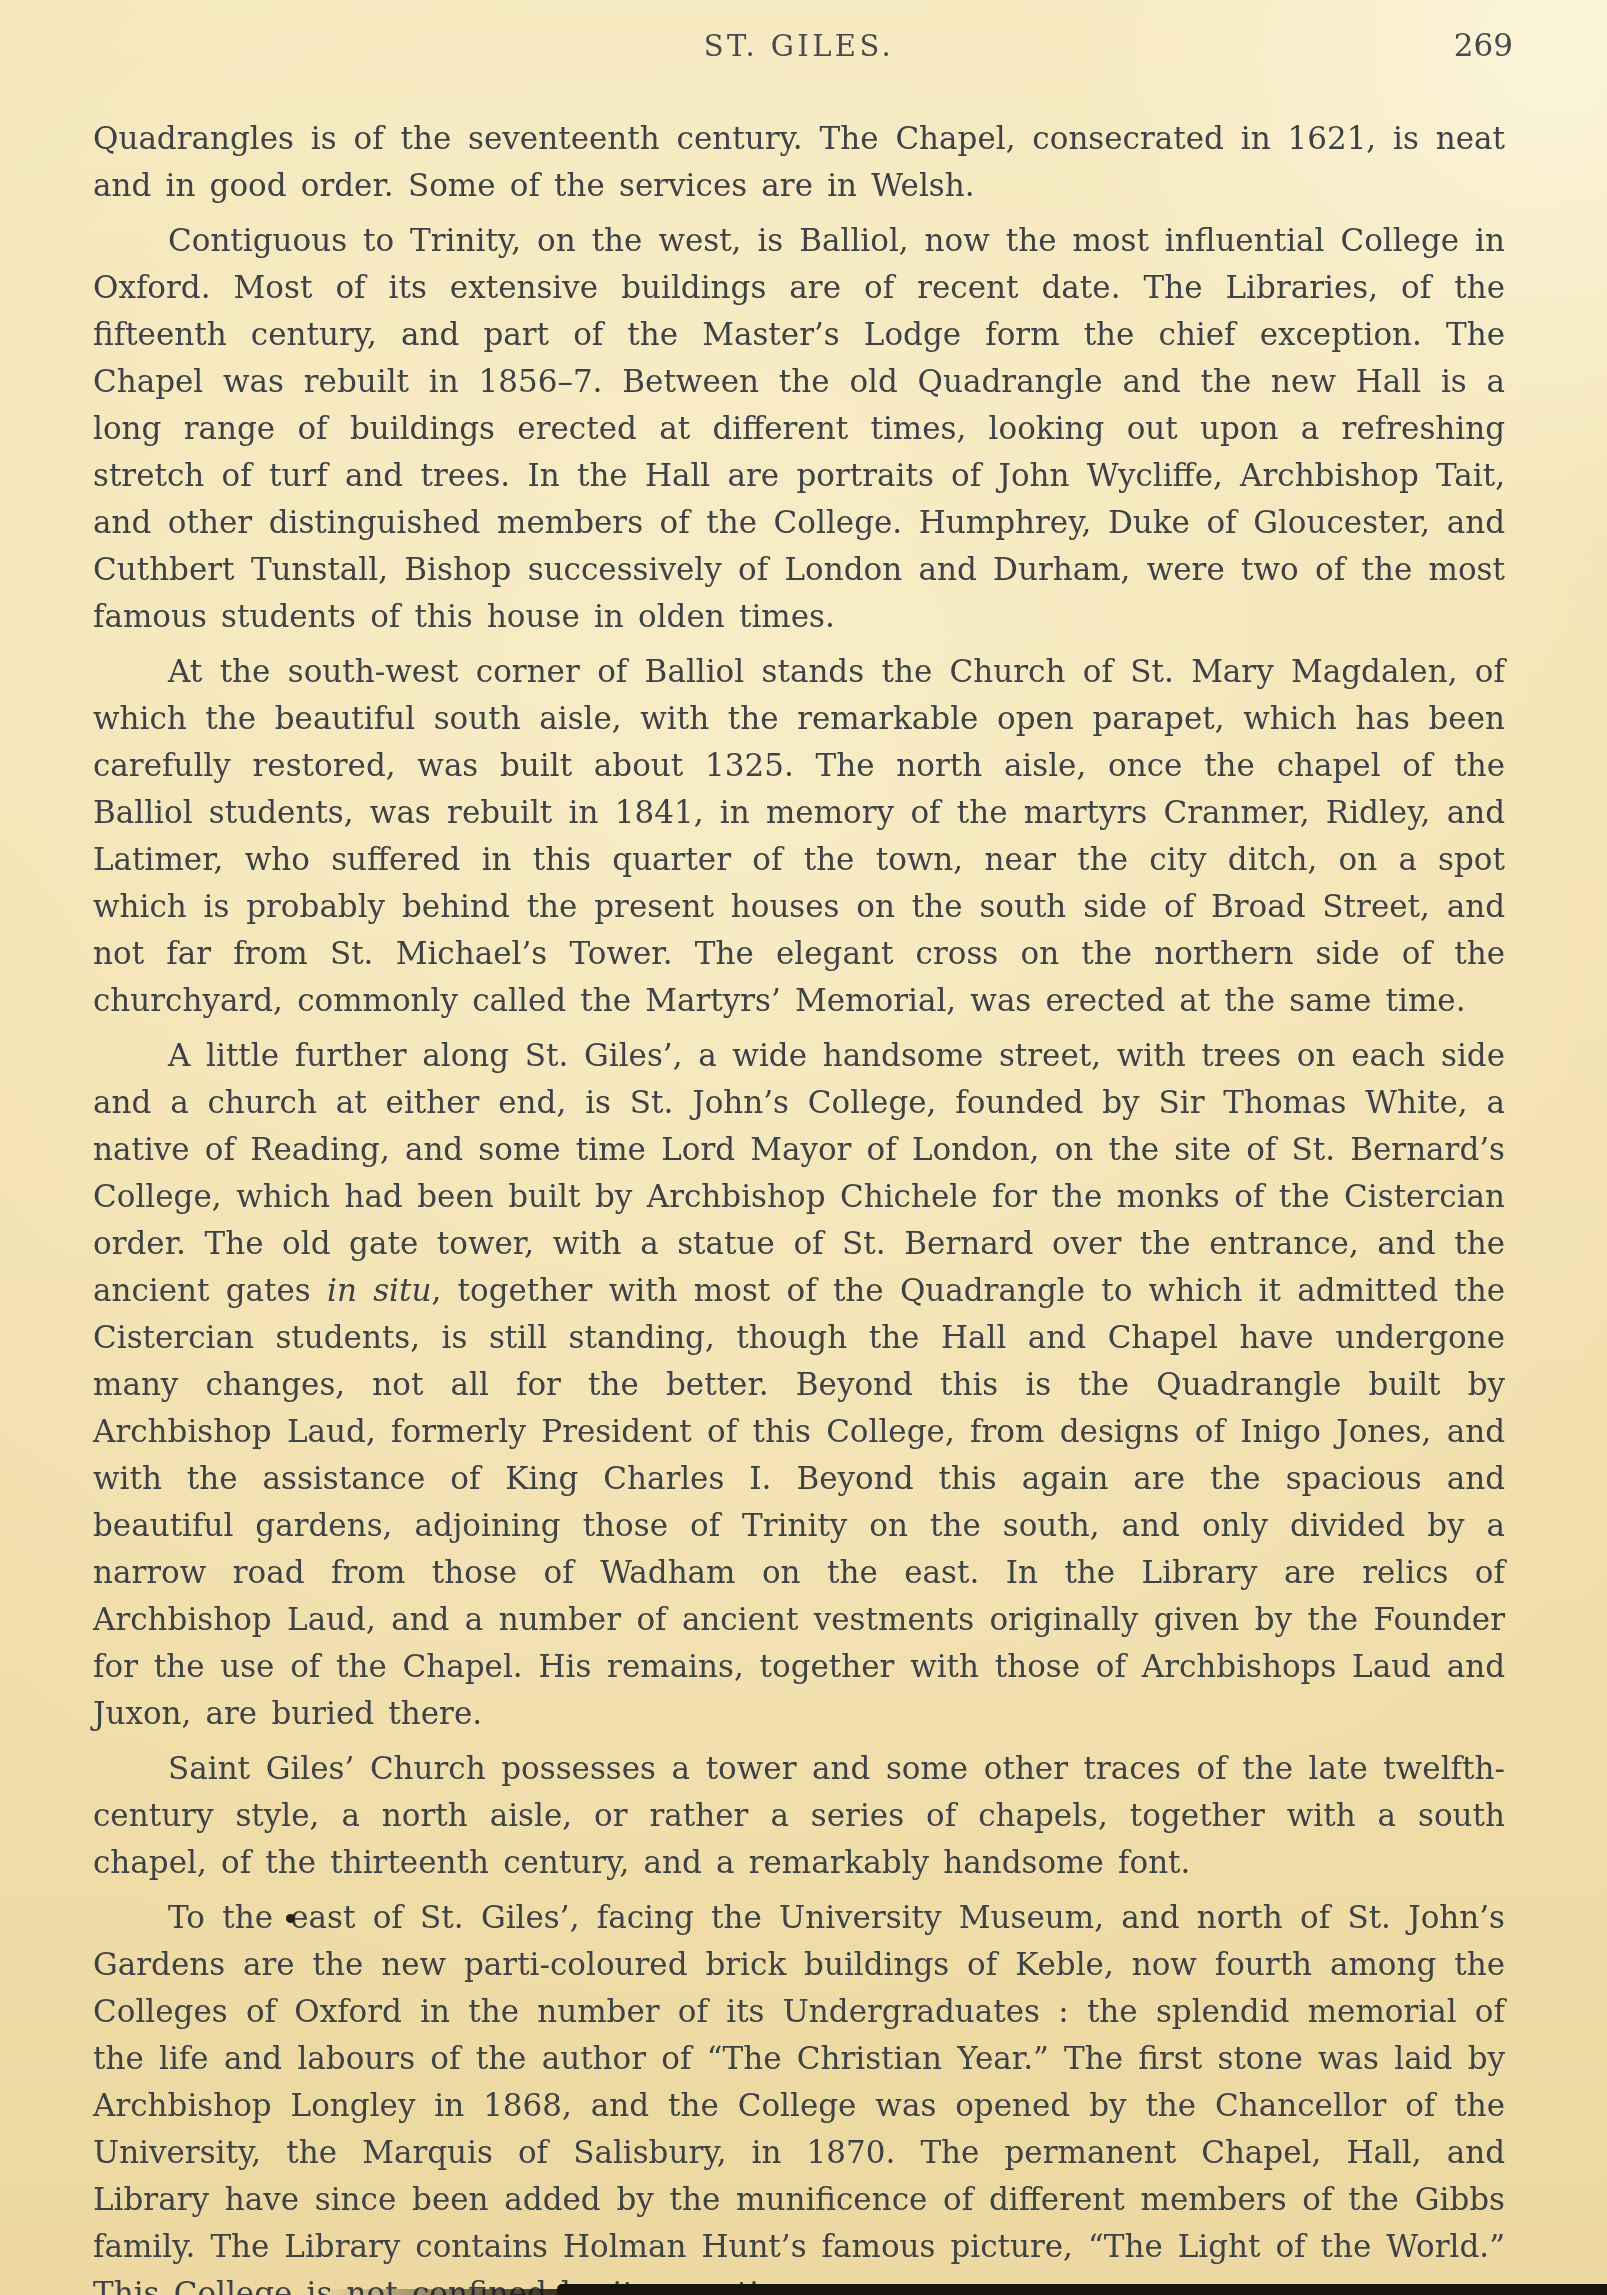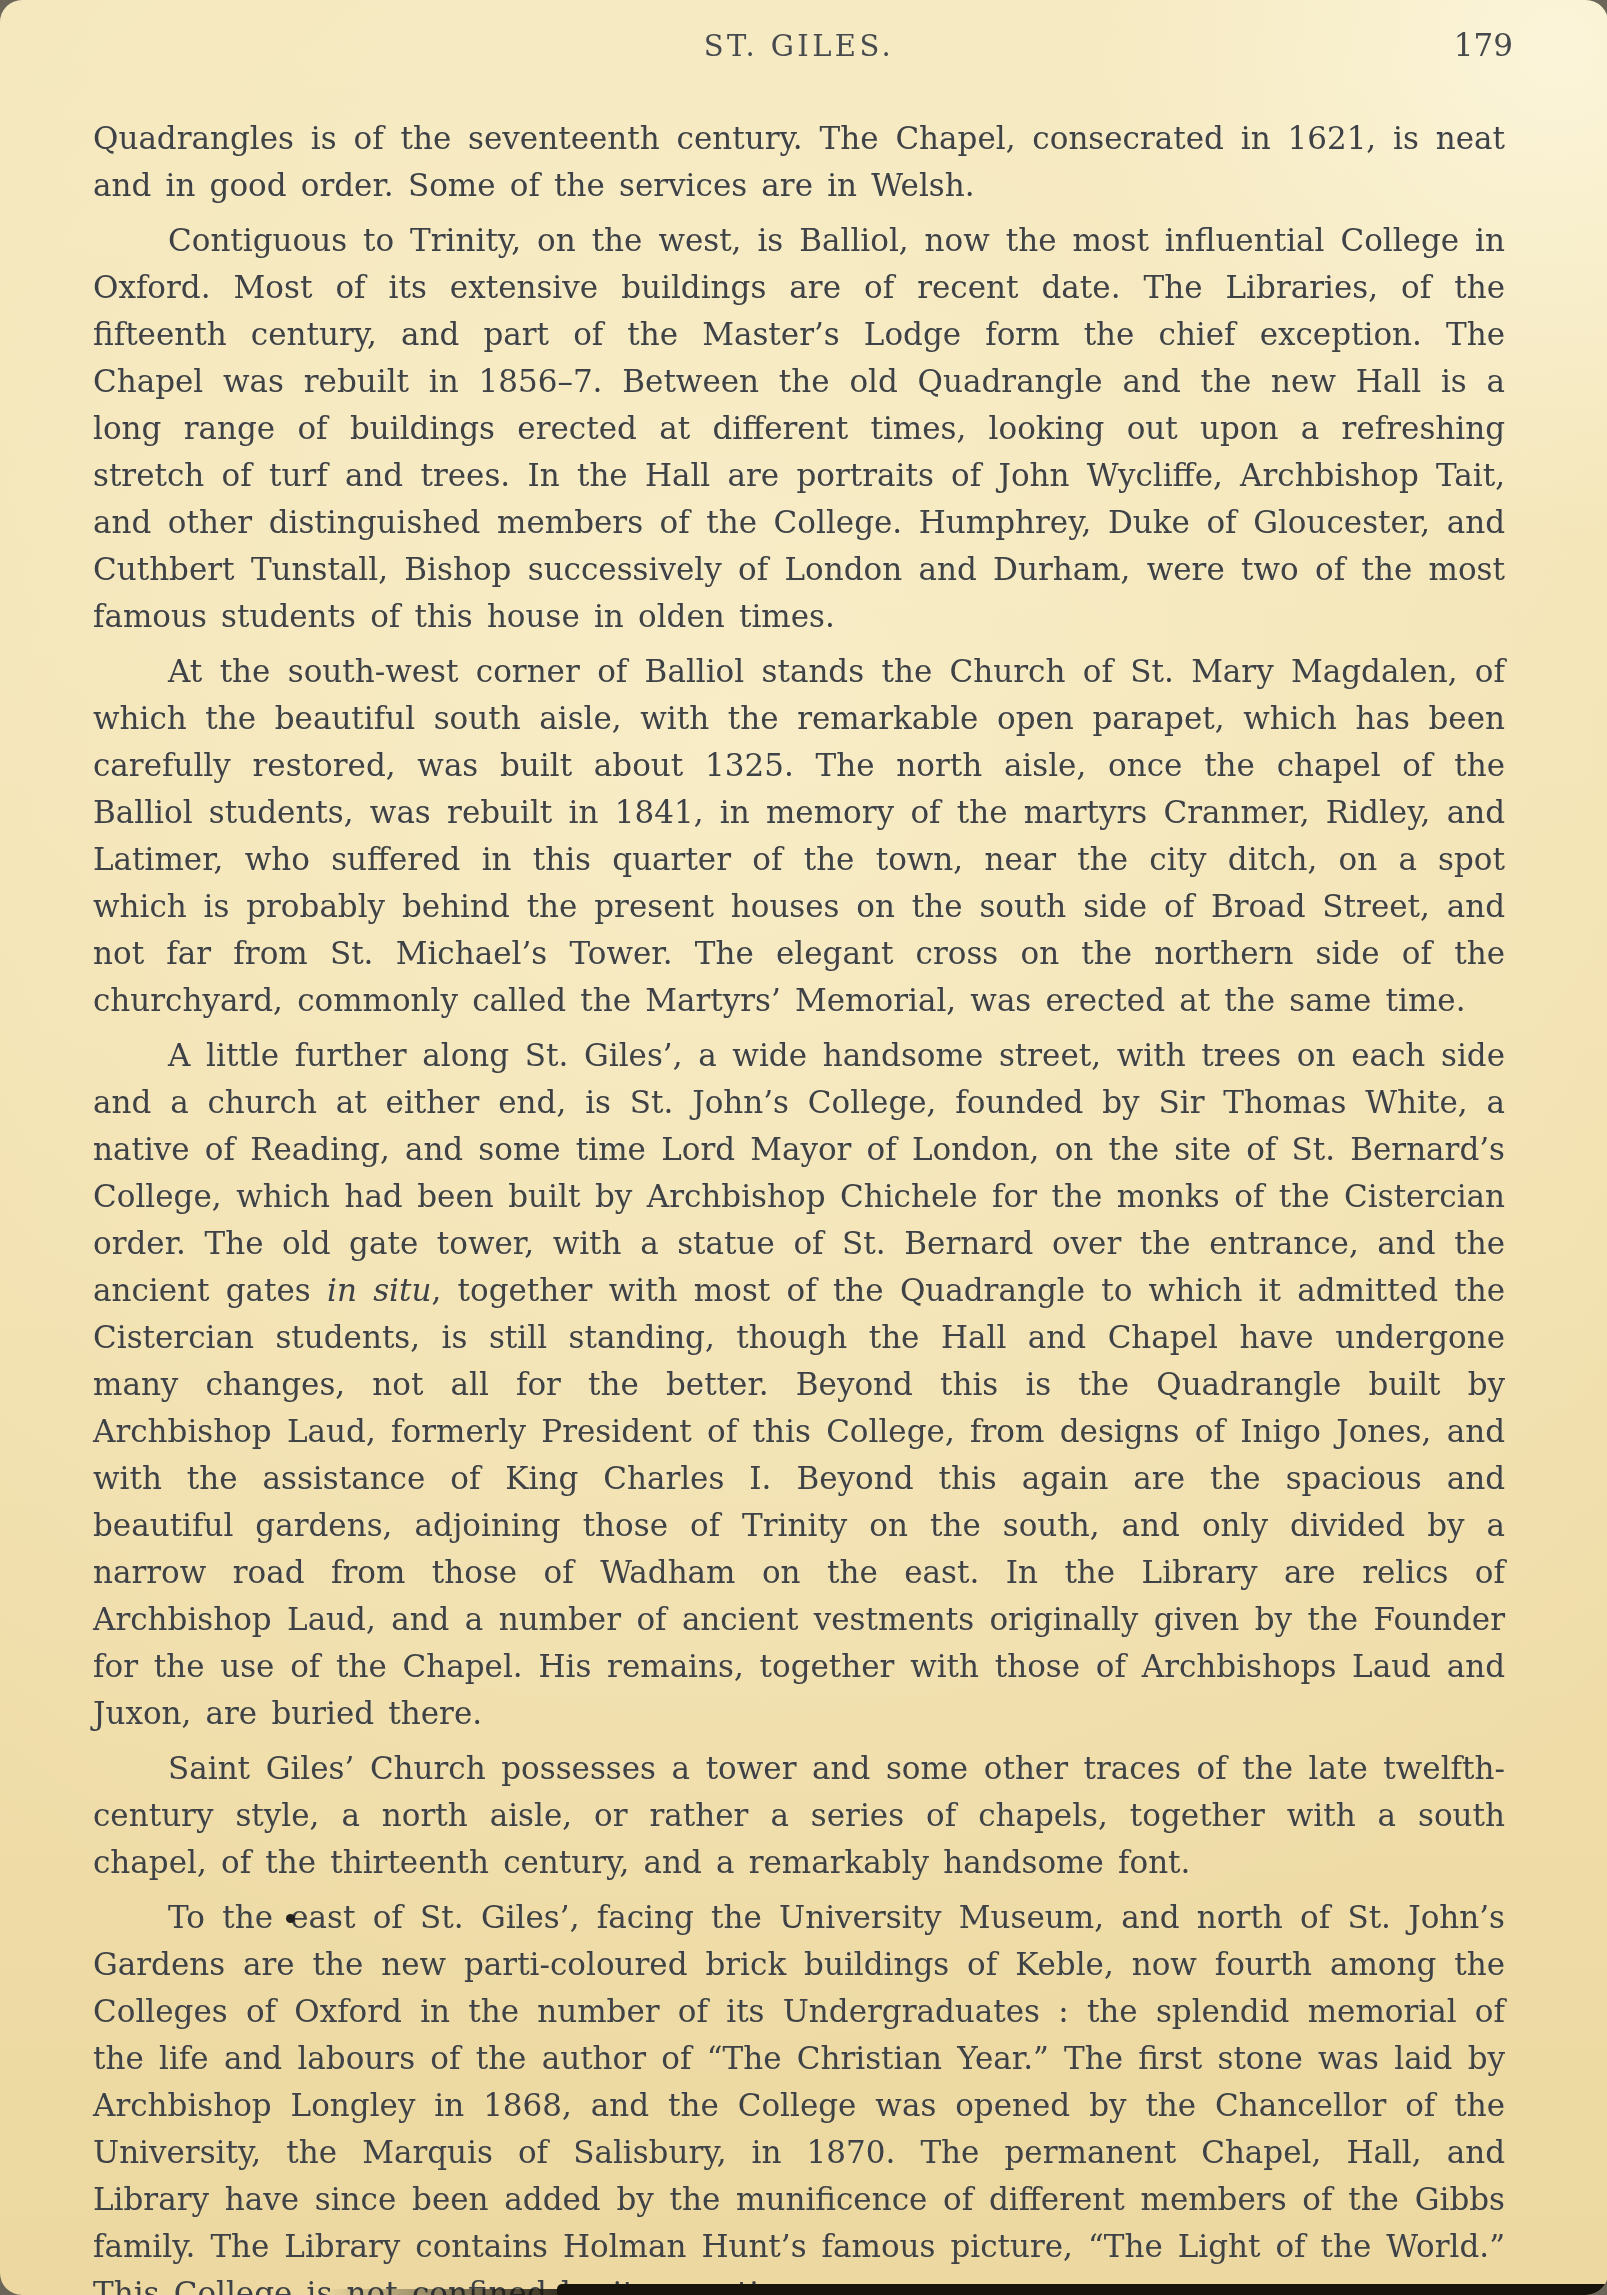--- a/index.html
+++ b/index.html
@@ -12,21 +12,20 @@
     width: 1608px;
     height: 2295px;
     overflow: hidden;
     background:
       radial-gradient(circle at 97% 2%, rgba(252,246,220,0.9), rgba(252,246,220,0) 18%),
       radial-gradient(ellipse 130% 95% at 45% 32%, rgba(255,250,226,0.45), rgba(255,250,226,0) 62%),
       radial-gradient(ellipse 140% 120% at 50% 50%, rgba(0,0,0,0) 70%, rgba(120,95,40,0.12) 100%),
       linear-gradient(180deg, #f4e6ba 0%, #f2e1af 38%, #efdca7 78%, #ecd8a0 100%);
     font-family: "DejaVu Serif", "Liberation Serif", serif;
     color: #3e4246;
-    border-radius: 22px;
   }
   .header {
     position: absolute;
     top: 29px;
     left: 85px;
     right: 95px;
     height: 48px;
   }
   .running-title {
     position: absolute;
@@ -91,21 +90,21 @@
     background: linear-gradient(90deg, rgba(22,20,13,0) 0%, rgba(22,20,13,0.55) 60%, rgba(22,20,13,0.9) 100%);
   }
 </style>
 </head>
 <body>
 
 <div class="page">
 
   <div class="header">
     <span class="running-title">ST. GILES.</span>
-    <span class="page-number">179</span>
+    <span class="page-number">269</span>
   </div>
 
   <div class="text-block">
     <p>
       <span>Quadrangles is of the seventeenth century.  The Chapel, consecrated in 1621, is neat and in good order.  Some of the services are in Welsh.</span>
     </p>
     <p class="indent">
       <span>Contiguous to Trinity, on the west, is Balliol, now the most influential College in Oxford.  Most of its extensive buildings are of recent date.  The Libraries, of the fifteenth century, and part of the Master’s Lodge form the chief exception.  The Chapel was rebuilt in 1856–7.  Between the old Quadrangle and the new Hall is a long range of buildings erected at different times, looking out upon a refreshing stretch of turf and trees.  In the Hall are portraits of John Wycliffe, Archbishop Tait, and other distinguished members of the College.  Humphrey, Duke of Gloucester, and Cuthbert Tunstall, Bishop successively of London and Durham, were two of the most famous students of this house in olden times.</span>
     </p>
     <p class="indent">

